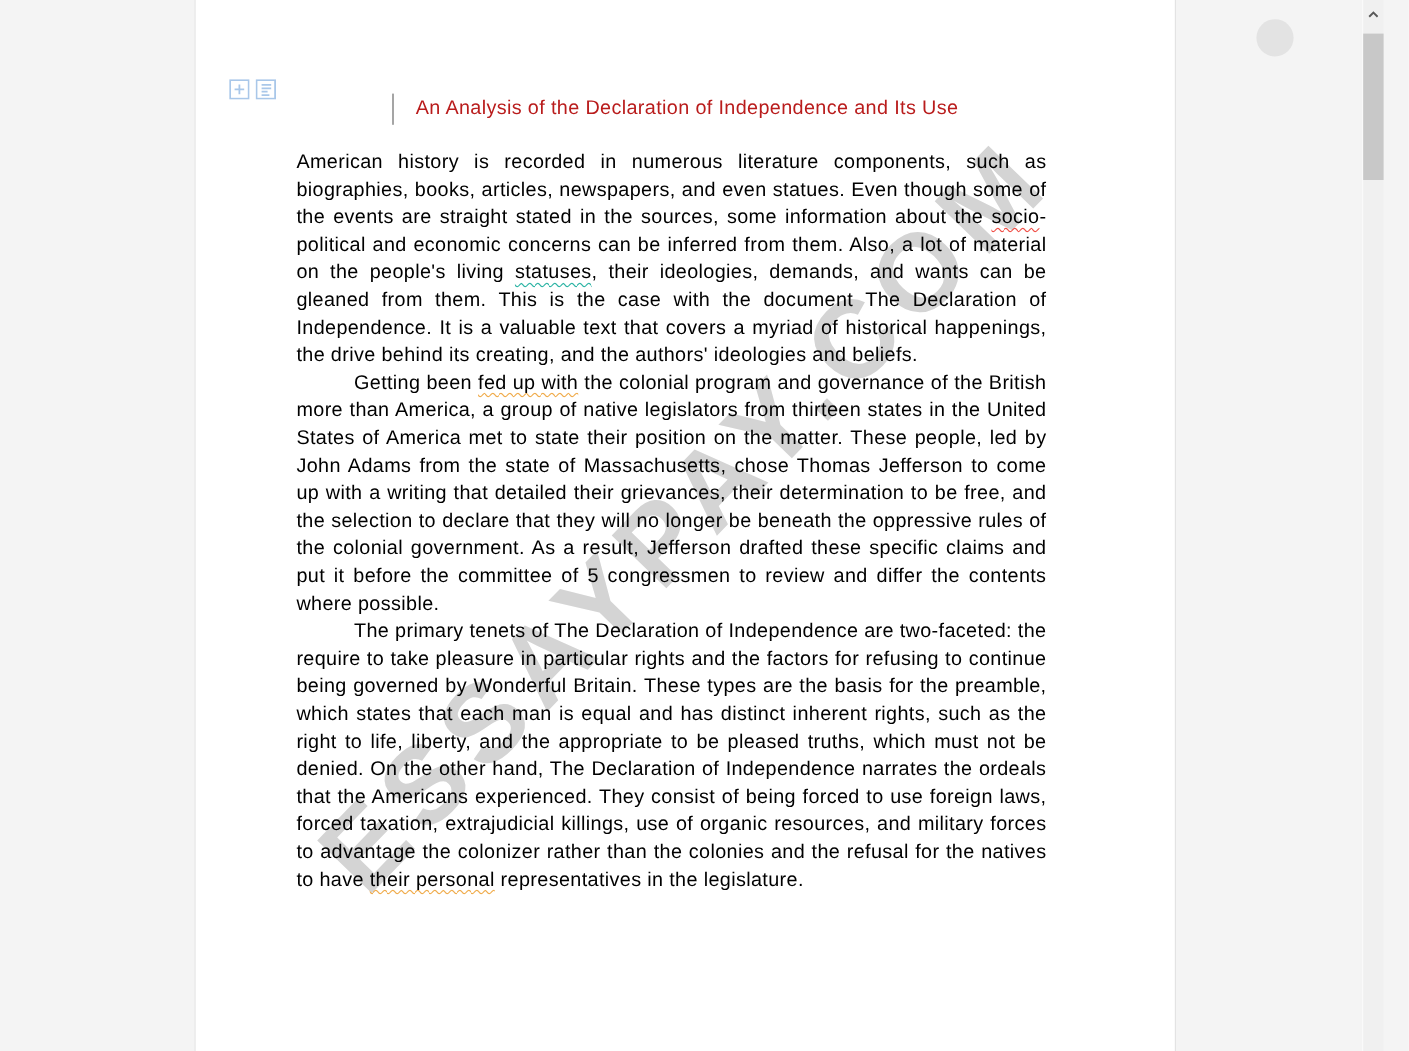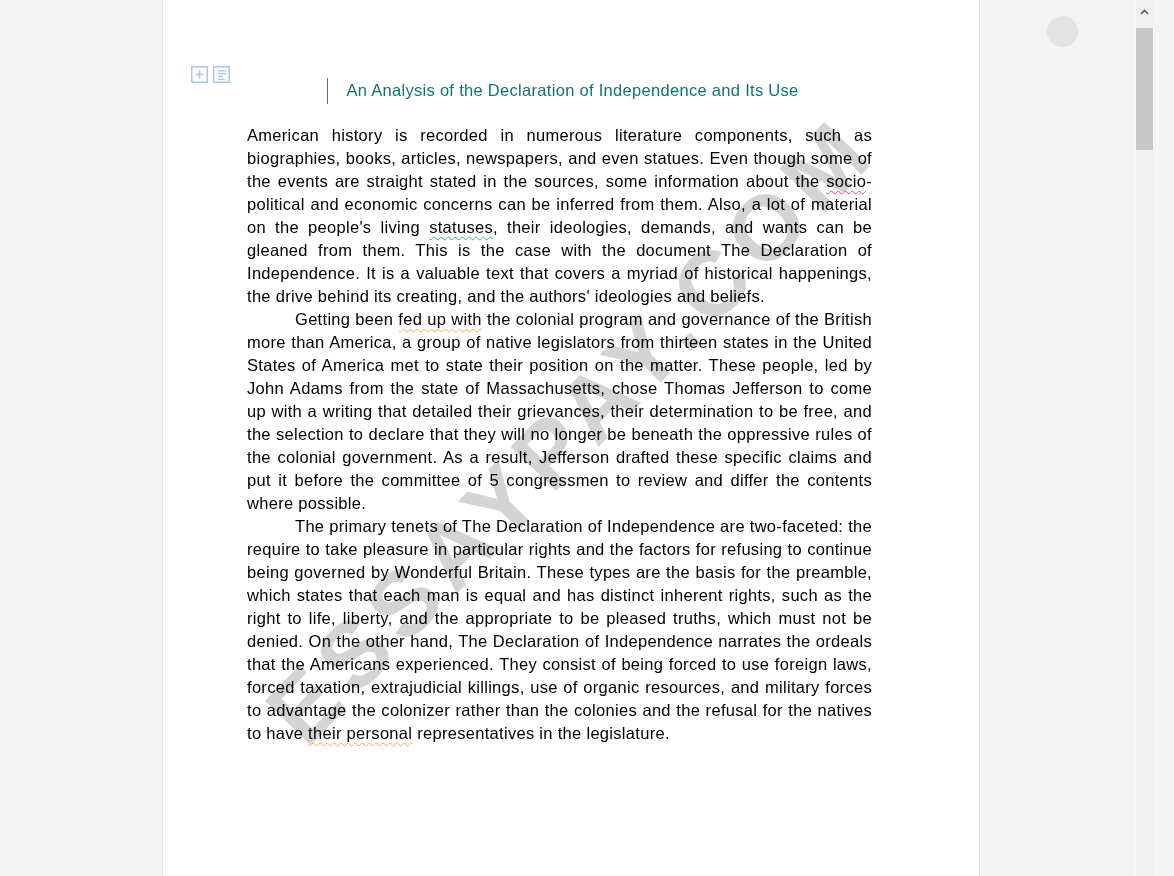--- a/index.html
+++ b/index.html
@@ -32,21 +32,21 @@
   .icon-box{width:17px;height:17px;display:block;cursor:pointer;}
   .title-row{
     position:absolute;left:96px;top:64px;width:625px;z-index:2;
     display:flex;justify-content:center;align-items:center;
   }
   .caret{
     display:inline-block;width:1px;height:26px;background:#6a6a6a;
     margin-right:1px;
   }
   h1.doc-title{
-    font-size:16.5px;font-weight:400;color:#0f766e;margin:17px;
+    font-size:16.5px;font-weight:400;color:#b91c1c;margin:17px;
     letter-spacing:0.3px;
   }
   .body{
     position:absolute;left:84px;top:124px;width:625px;z-index:2;
     font-size:16.5px;line-height:23px;color:#000000;letter-spacing:0.3px;
   }
   .body p{margin:0;}
   .body p.plain{text-align:justify;}
   .body p.indent{text-align:justify;text-indent:48px;}
   .body p.heading{text-align:left;}

